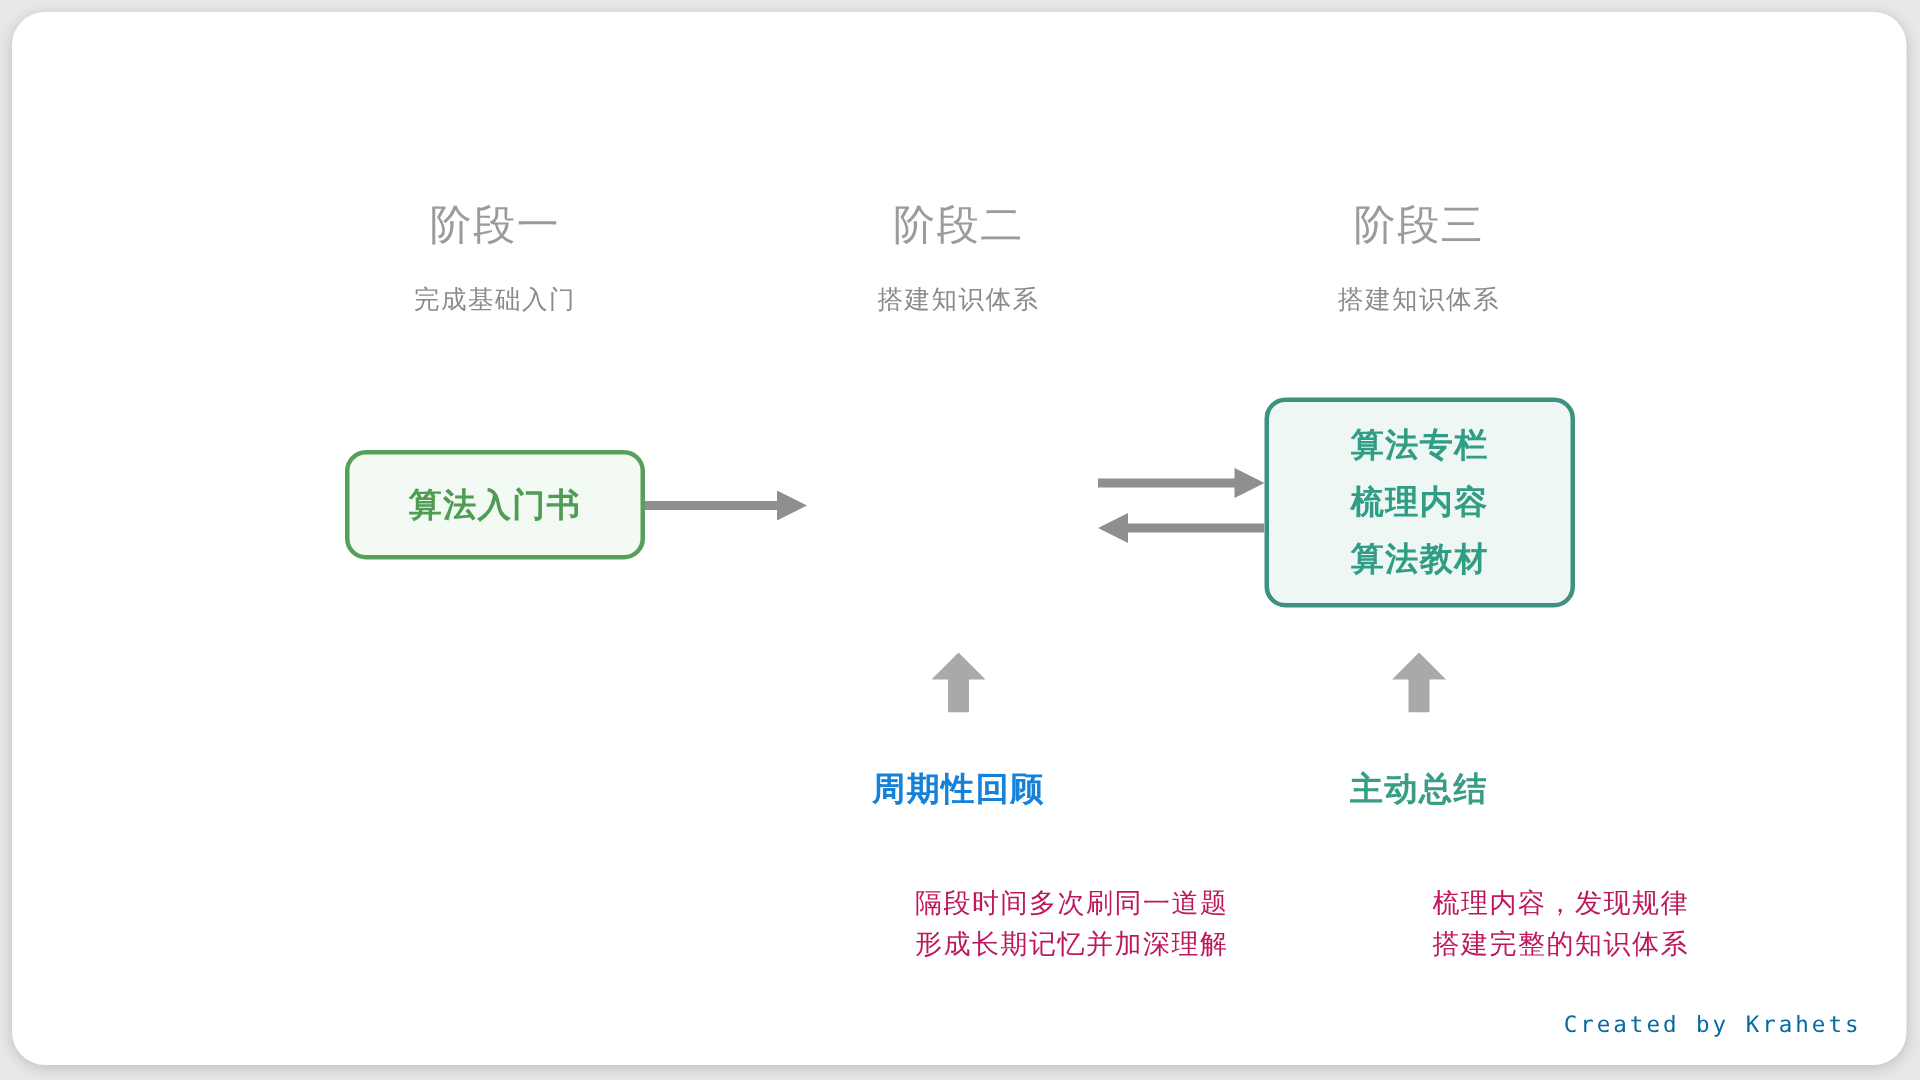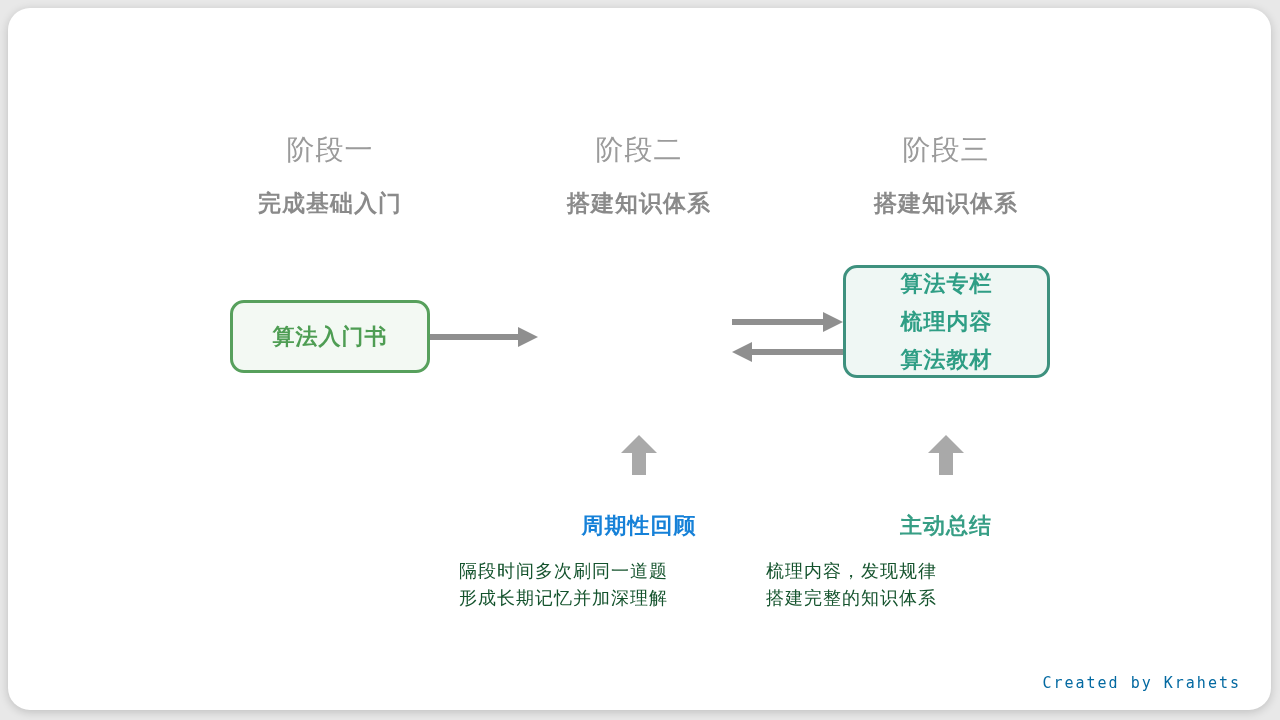--- a/index.html
+++ b/index.html
@@ -22,23 +22,23 @@
   
   .stage-header { width: 300px; text-align: center; }
   .stage-title {
     font-size: 28px;
     color: #9b9b9b;
     font-weight: 400;
     letter-spacing: 1px;
   }
   .stage-subtitle {
     margin-top: 19px;
-    font-size: 23px;
+    font-size: 17px;
     color: #8a8a8a;
-    font-weight: 700;
+    font-weight: 400;
     letter-spacing: 1px;
   }
 
   
   .node {
     display: flex;
     flex-direction: column;
     align-items: center;
     justify-content: center;
     border-radius: 14px;
@@ -53,24 +53,25 @@
 
   
   .annotation-heading {
     width: 320px; text-align: center;
     font-size: 22px; font-weight: 700;
     letter-spacing: 1px;
   }
   .heading-blue { color: #1681d8; }
   .heading-teal { color: #379e85; }
   .annotation-desc {
-    width: 360px; text-align: left;
+    width: 360px; text-align: right;
     font-size: 18px; line-height: 27px;
-    color: #14532d;
+    color: #be185d;
     letter-spacing: 1px;
+    margin-top: 31px;
   }
 
   
   .footer-credit {
     right: 30px; bottom: 18px;
     font-family: "DejaVu Sans Mono", "Liberation Mono", monospace;
     font-size: 15px;
     color: #0369a1;
     letter-spacing: 2px;
   }
@@ -93,21 +94,21 @@
   <div class="abs stage-header" style="left:788px; top:123px;">
     <div class="stage-title">阶段三</div>
     <div class="stage-subtitle">搭建知识体系</div>
   </div>
 
   <div class="abs node node-green" style="left:222px; top:292px; width:200px; height:73px;">
     <span>算法入门书</span>
   </div>
 
 
-  <div class="abs node node-teal" style="left:835px; top:257px; width:207px; height:113px;">
+  <div class="abs node node-teal" style="left:835px; top:257px; width:207px; height:140px;">
     <span class="node-line">算法专栏</span>
     <span class="node-line">梳理内容</span>
     <span class="node-line">算法教材</span>
   </div>
 
   <svg class="abs" style="left:422px; top:317px;" width="108" height="24" viewBox="0 0 108 24" aria-hidden="true">
     <line x1="0" y1="12" x2="90" y2="12" stroke="#8f8f8f" stroke-width="6"></line>
     <polygon points="88,2 108,12 88,22" fill="#8f8f8f"></polygon>
   </svg>
 

